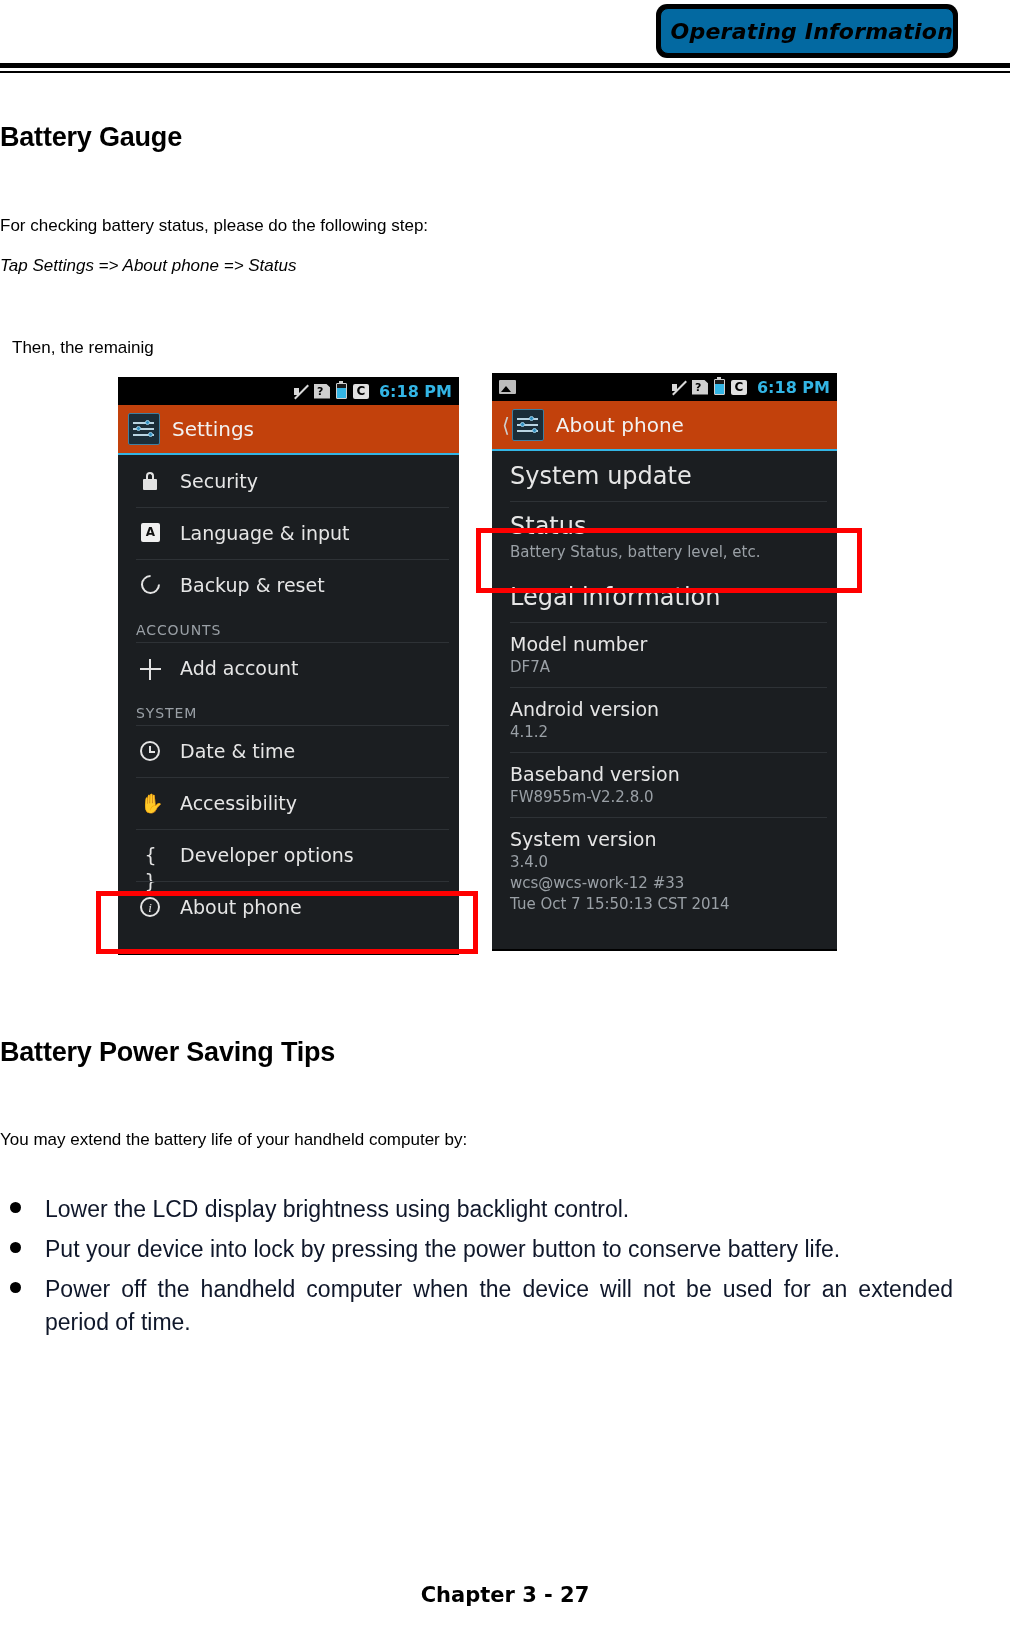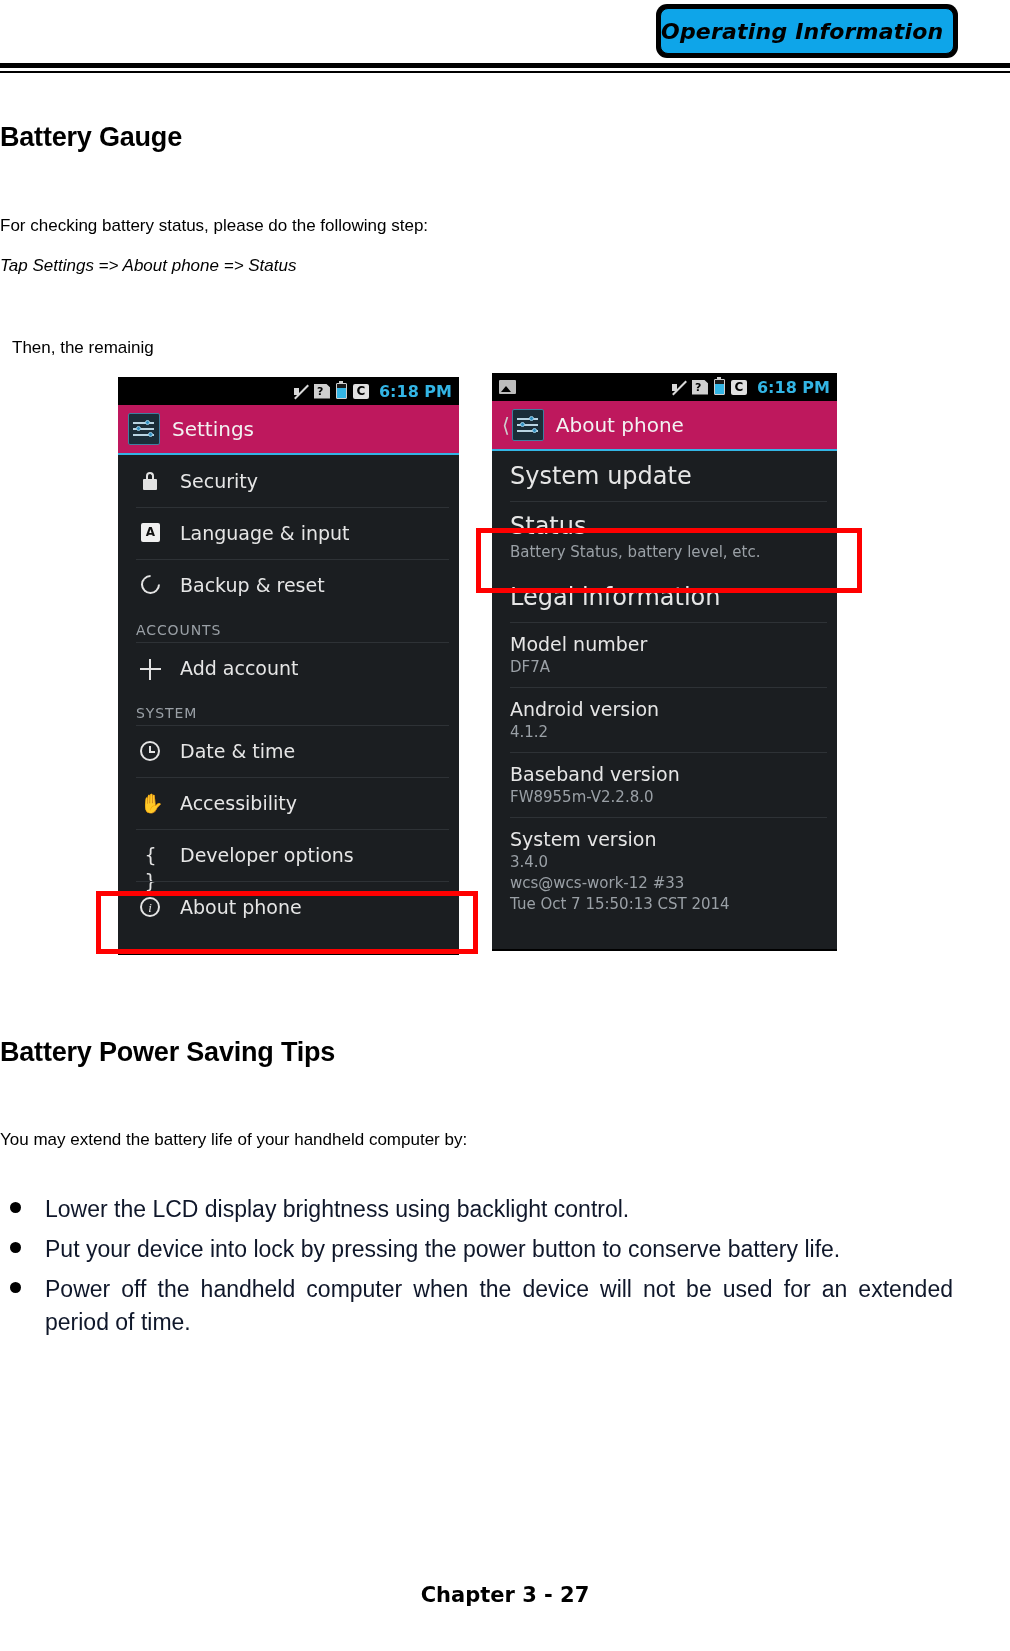--- a/index.html
+++ b/index.html
@@ -29,27 +29,27 @@
     width: 302px;
     height: 54px;
     background: #000000;
     border-radius: 11px;
     box-sizing: border-box;
     padding: 4px;
   }
   .header-tab-inner {
     width: 100%;
     height: 100%;
-    background: #0ea5e9;
+    background: #0369a1;
     border: 1.5px solid #000;
     border-radius: 8px;
     box-sizing: border-box;
     display: flex;
     align-items: center;
-    justify-content: flex-start;
+    justify-content: flex-end;
   }
   .header-tab-label {
     font-family: "DejaVu Sans", sans-serif;
     font-weight: bold;
     font-style: italic;
     font-size: 22px;
     letter-spacing: 0.2px;
     color: #000;
     white-space: nowrap;
   }
@@ -251,21 +251,21 @@
     border-radius: 2px;
     color: #000;
     font-size: 12px;
     font-weight: bold;
     line-height: 15px;
     text-align: center;
   }
 
   .app-bar {
     height: 50px;
-    background: #be185d;
+    background: #c2410c;
     display: flex;
     align-items: center;
     padding-left: 10px;
     box-sizing: border-box;
     border-bottom: 2px solid #33b5e5;
   }
   .app-bar .back-chevron {
     color: #cfcfcf;
     font-size: 20px;
     margin-right: 2px;

